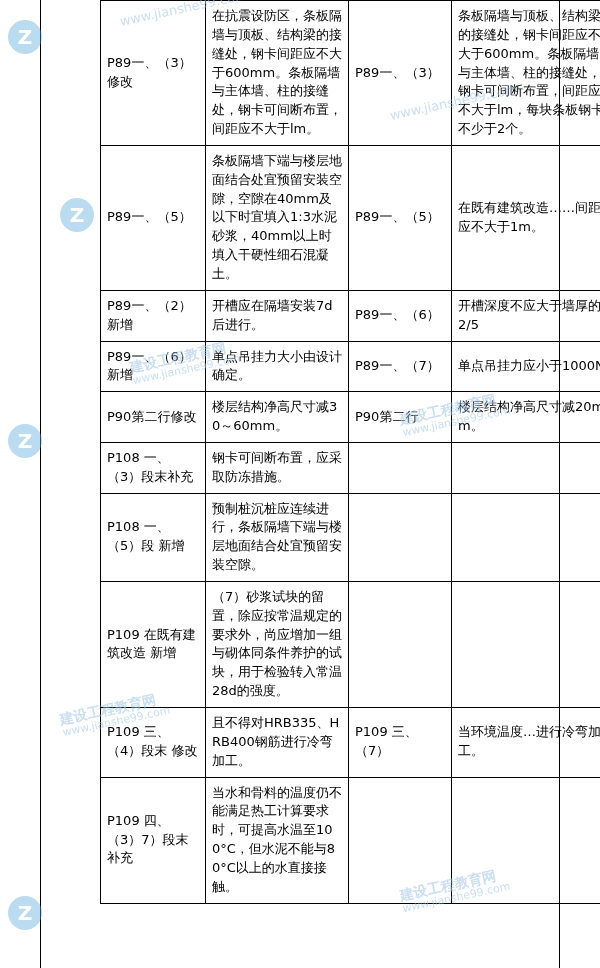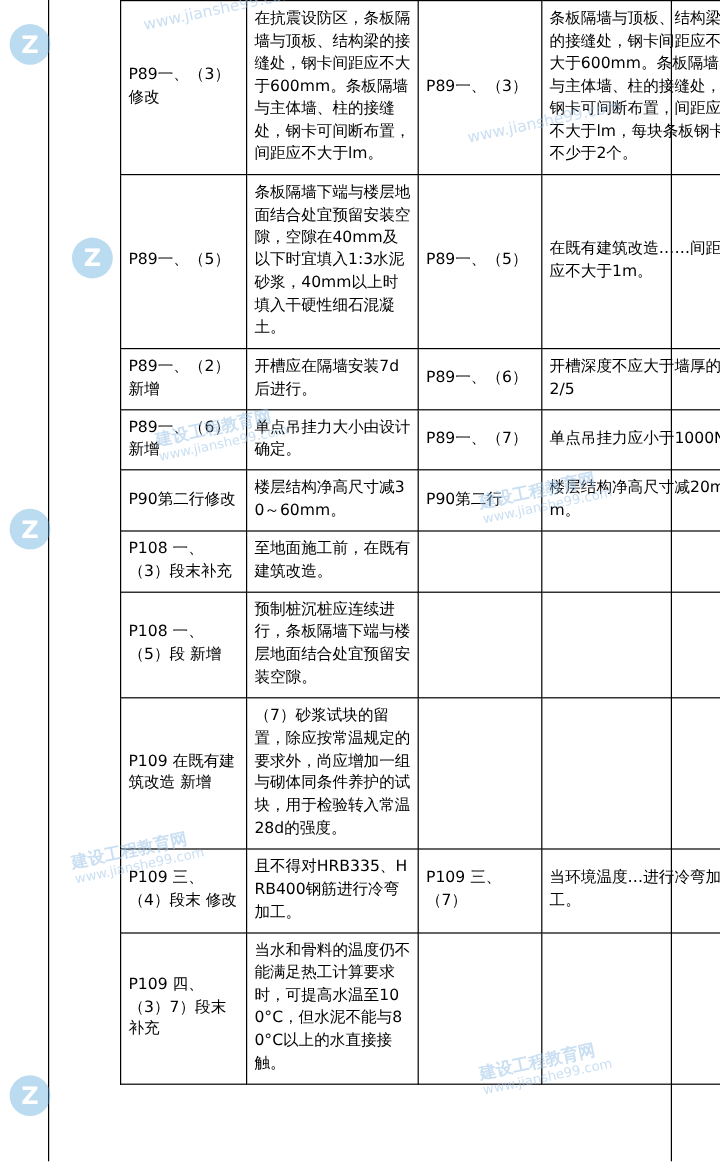--- a/index.html
+++ b/index.html
@@ -132,21 +132,21 @@
         <td class="c4">单点吊挂力应小于1000N</td>
       </tr>
       <tr>
         <td class="c1">P90第二行修改</td>
         <td class="c2">楼层结构净高尺寸减30～60mm。</td>
         <td class="c3">P90第二行</td>
         <td class="c4">楼层结构净高尺寸减20mm。</td>
       </tr>
       <tr>
         <td class="c1">P108 一、（3）段末补充</td>
-        <td class="c2">至地面施工前，在既有建筑改造。</td>
+        <td class="c2">钢卡可间断布置，应采取防冻措施。</td>
         <td class="c3"></td>
         <td class="c4"></td>
       </tr>
       <tr>
         <td class="c1">P108 一、（5）段 新增</td>
         <td class="c2">预制桩沉桩应连续进行，条板隔墙下端与楼层地面结合处宜预留安装空隙。</td>
         <td class="c3"></td>
         <td class="c4"></td>
       </tr>
       <tr>

